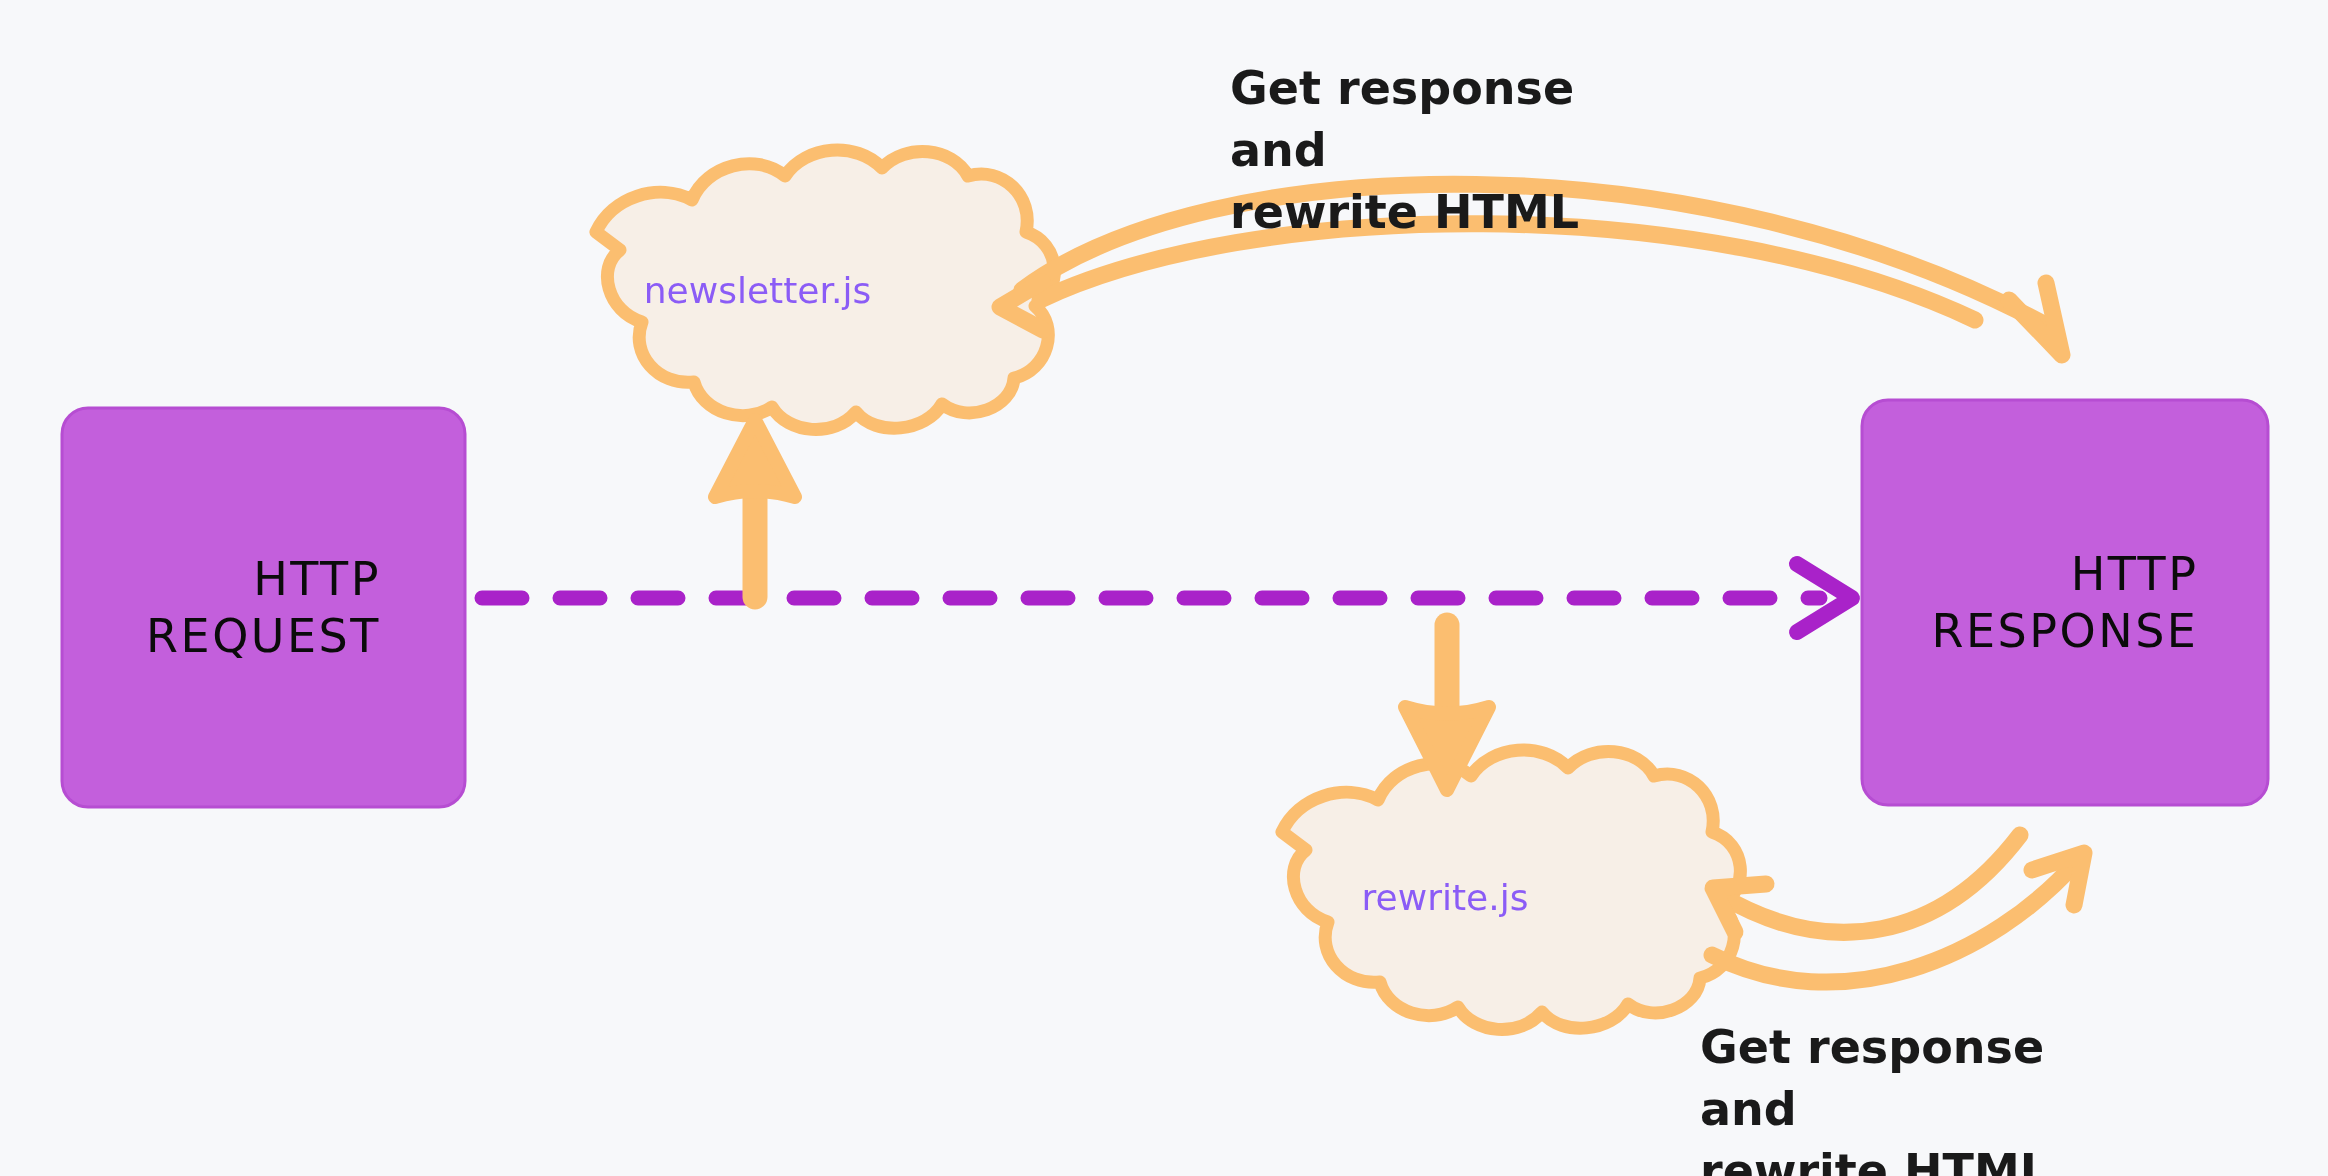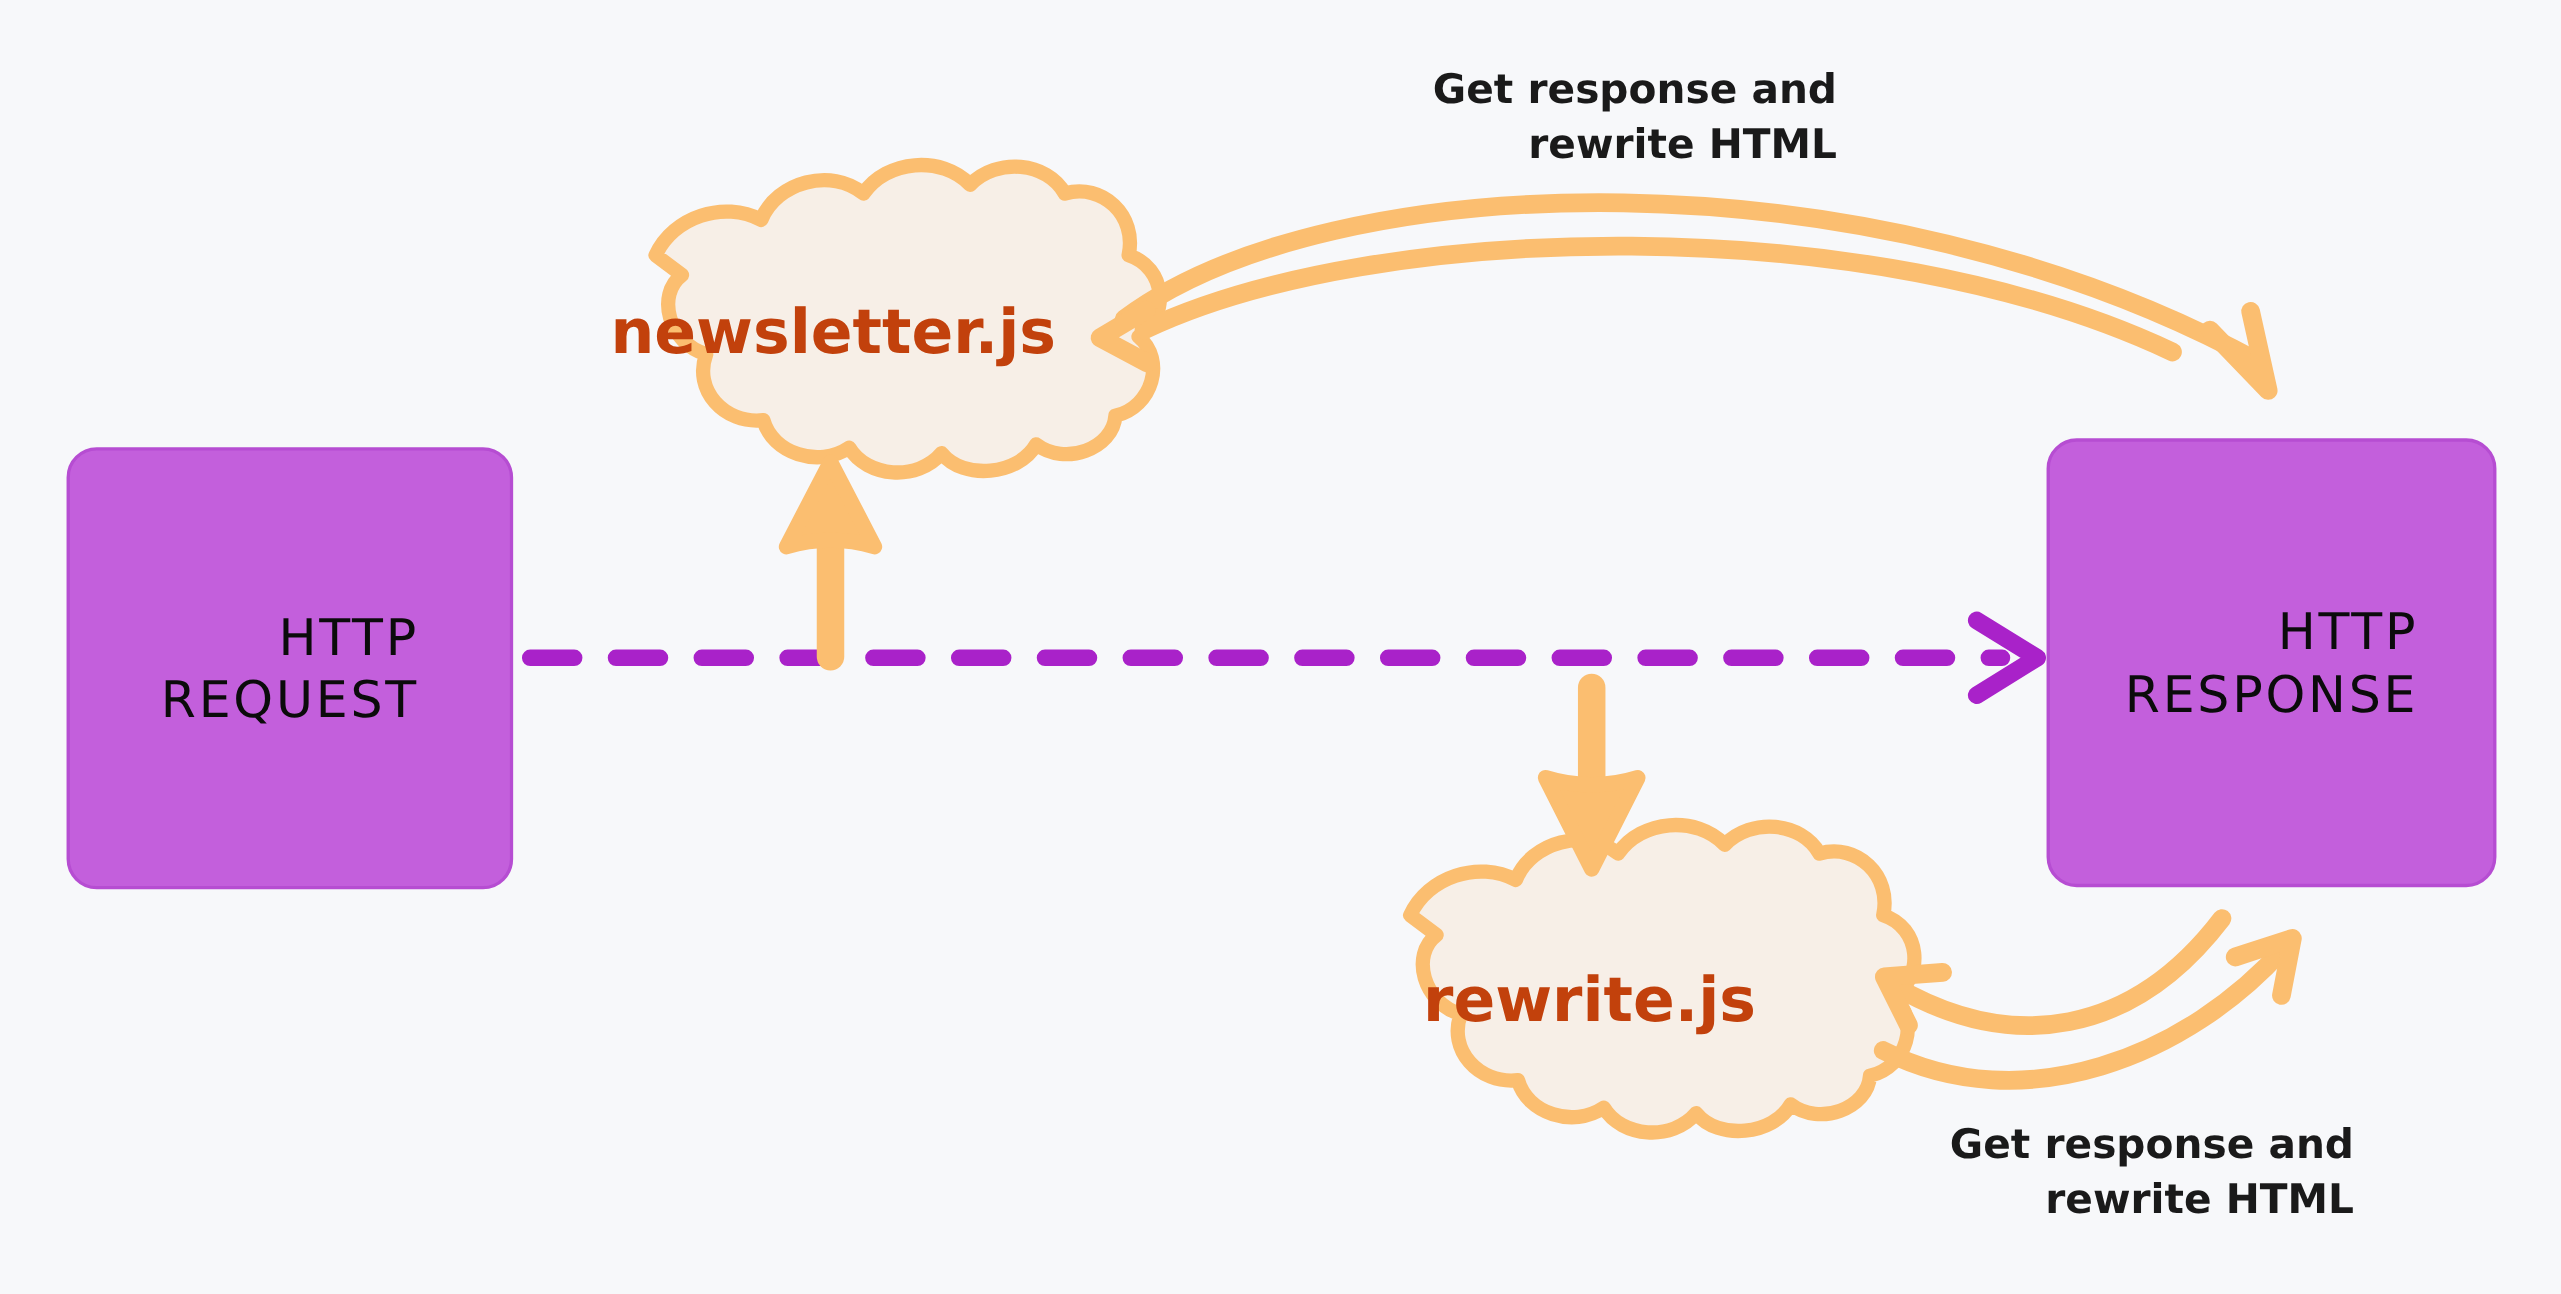--- a/index.html
+++ b/index.html
@@ -56,45 +56,45 @@
   #box-http-response {
     left: 1862px;
     top: 400px;
     width: 406px;
     height: 405px;
   }
   
   .cloud-label {
     position: absolute;
     font-family: "DejaVu Sans", sans-serif;
-    font-weight: 700;
-    font-size: 56px;
-    color: #c2410c;
+    font-weight: 400;
+    font-size: 36px;
+    color: #8b5cf6;
     text-align: center;
     white-space: nowrap;
   }
   #cloud-label-newsletter {
     left: 505px;
     top: 270px;
     width: 505px;
   }
   #cloud-label-twitch {
     left: 1190px;
     top: 877px;
     width: 510px;
   }
   
   .edge-label {
     position: absolute;
     font-family: "DejaVu Sans", sans-serif;
     font-weight: 700;
-    font-size: 37px;
+    font-size: 46px;
     line-height: 1.35;
     color: #1A1A1A;
-    text-align: right;
+    text-align: left;
     white-space: pre-line;
   }
   #edge-label-top {
     left: 1230px;
     top: 57px;
     width: 440px;
   }
   #edge-label-bottom {
     left: 1700px;
     top: 1016px;

